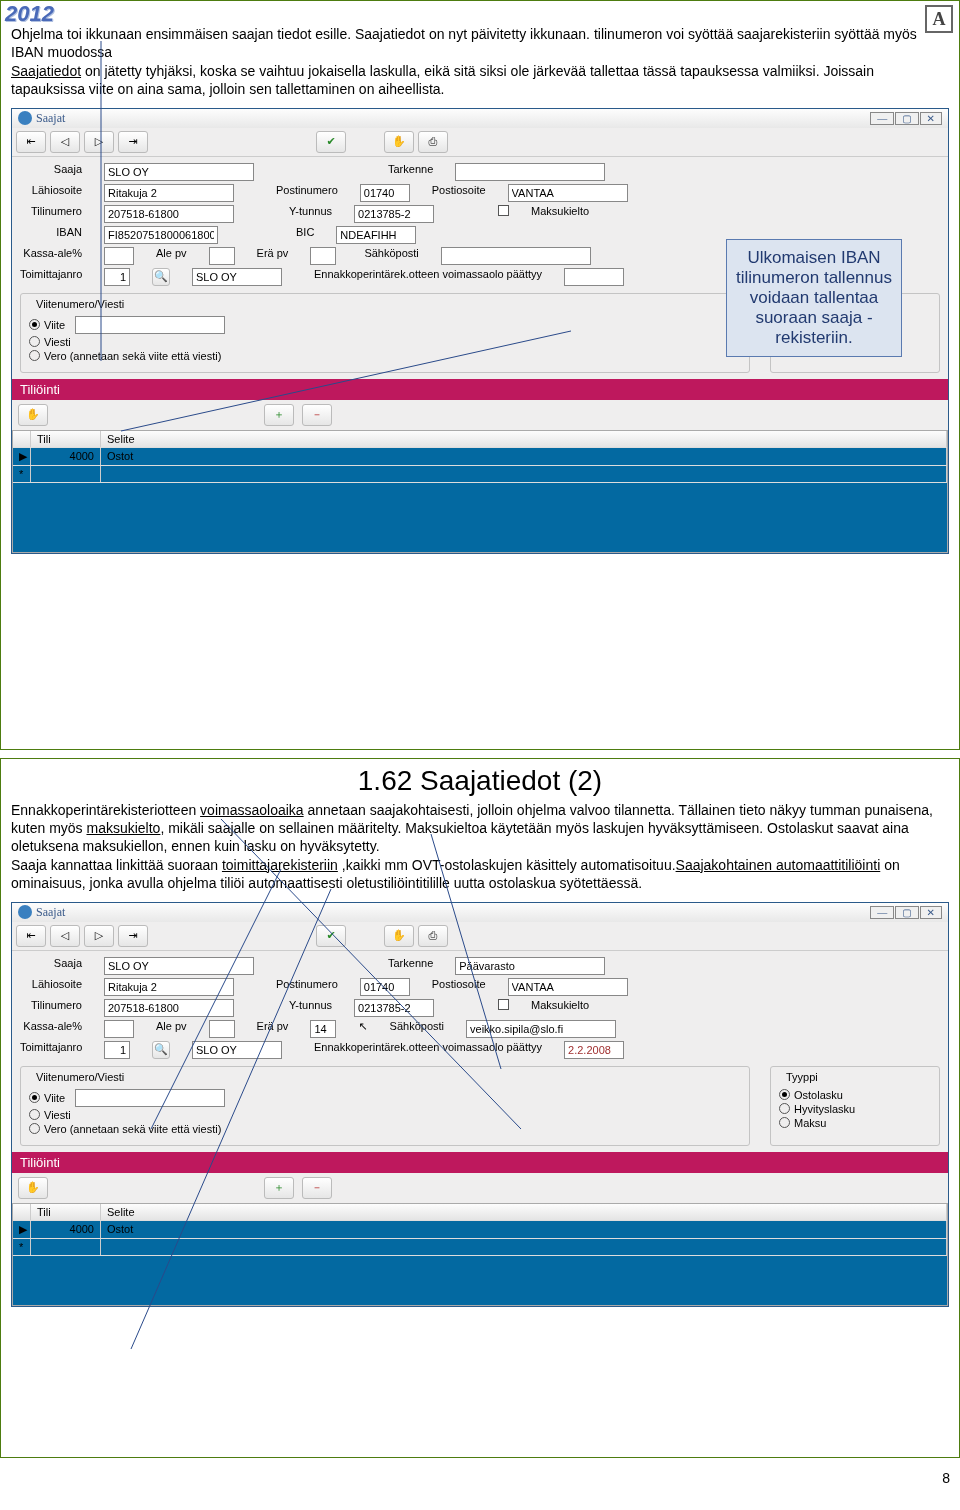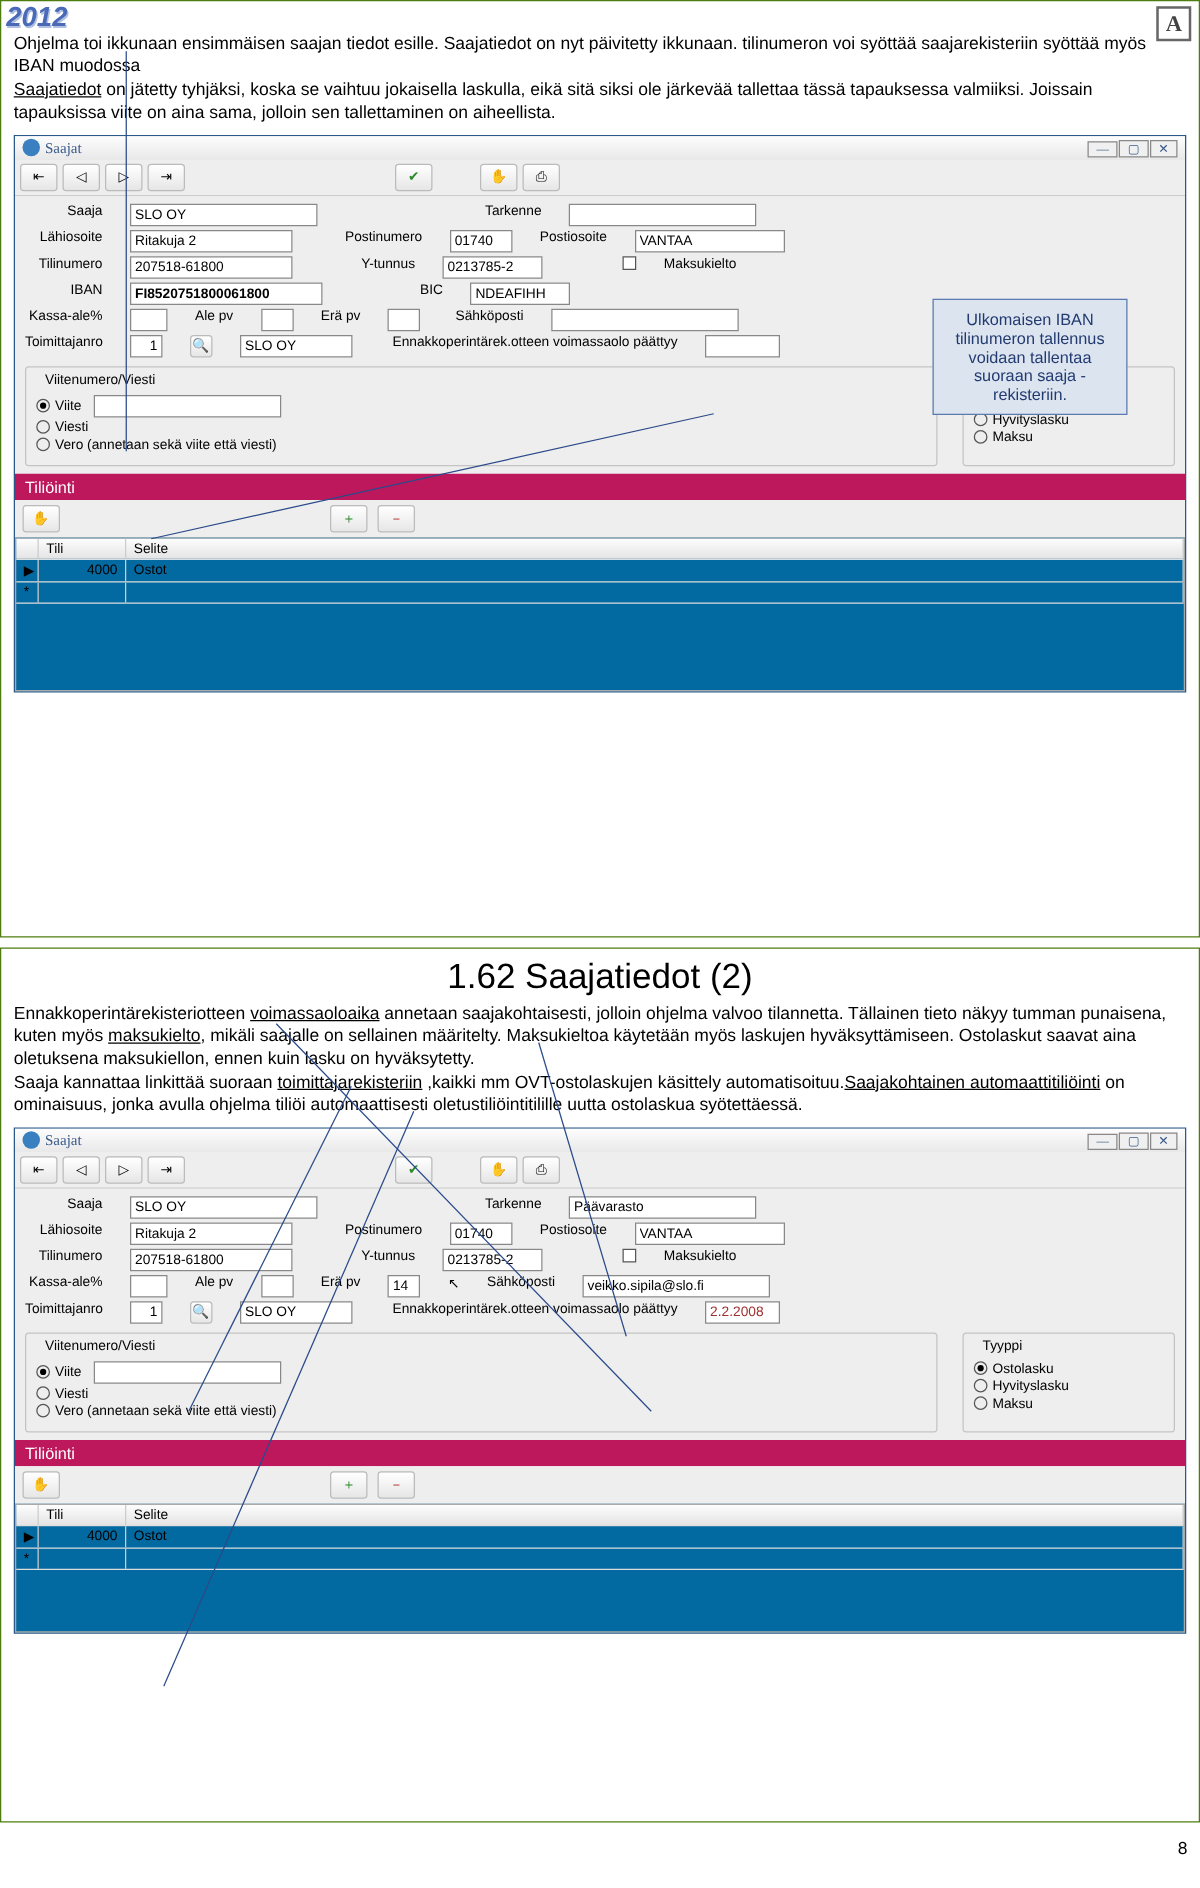--- a/index.html
+++ b/index.html
@@ -27,21 +27,21 @@
   .radio.sel::after { content:""; width:5px; height:5px; background:#000; border-radius:50%; }
   .chk { width:11px; height:11px; border:1px solid #555; background:#fff; display:inline-block; }
   .two-col { display:flex; gap:20px; }
   .tili-head { background:#be185d; color:#fff; font-size:13px; padding:3px 8px; }
   .tili-bar { background:#efeeee; padding:4px 6px; display:flex; gap:8px; align-items:center; }
   .table { width:100%; background:#0369a1; border:1px solid #aaa; }
   .table .thead { display:flex; background:linear-gradient(#fdfdfd,#e4e4e4); }
   .th, .td { padding:2px 6px; font-size:11px; border-right:1px solid #ccc; }
   .table .trow { display:flex; border-top:1px solid #ddd; }
   .table .bigempty { height:70px; border-top:1px solid #ddd; }
-  .callout { position:absolute; right:46px; top:130px; width:156px; border:1px solid #5a7ab0; background:#dce4f0; color:#223a70; font-size:13px; padding:8px; text-align:center; }
+  .callout { position:absolute; right:46px; top:130px; width:176px; border:1px solid #5a7ab0; background:#dce4f0; color:#223a70; font-size:17px; padding:8px; text-align:center; }
   .pagenum { text-align:right; font-size:14px; padding:4px 10px 10px 0; }
   .thin18 { width:18px; }
   svg.anno { position:absolute; left:0; top:0; pointer-events:none; }
 </style>
 </head>
 <body>
 
 <div class="page" style="min-height:750px;">
   <div class="year-badge">2012</div>
   <div class="corner-a">A</div>
@@ -94,21 +94,21 @@
         <span class="lbl" style="width:62px;text-align:right;">Tilinumero</span>
         <input class="inp" style="width: 130px;" value="207518-61800">
         <span class="lbl" style="margin-left:33px;">Y-tunnus</span>
         <input class="inp" style="width: 80px;" value="0213785-2">
         <span style="width:20px;"></span>
         <span class="chk"></span>
         <span class="lbl">Maksukielto</span>
       </div>
       <div class="row">
         <span class="lbl" style="width:62px;text-align:right;">IBAN</span>
-        <input class="inp" style="width: 154px; font-weight: bold;" value="FI8520751800061800">
+        <input class="inp" style="width: 114px;" value="FI8520751800061800">
         <span class="lbl" style="margin-left:56px;">BIC</span>
         <input class="inp" style="width: 80px;" value="NDEAFIHH">
       </div>
       <div class="row">
         <span class="lbl" style="width:62px;text-align:right;">Kassa-ale%</span>
         <input class="inp" style="width: 30px;" value="">
         <span class="lbl">Ale pv</span>
         <input class="inp" style="width: 26px;" value="">
         <span class="lbl">Erä pv</span>
         <input class="inp" style="width: 26px;" value="">

